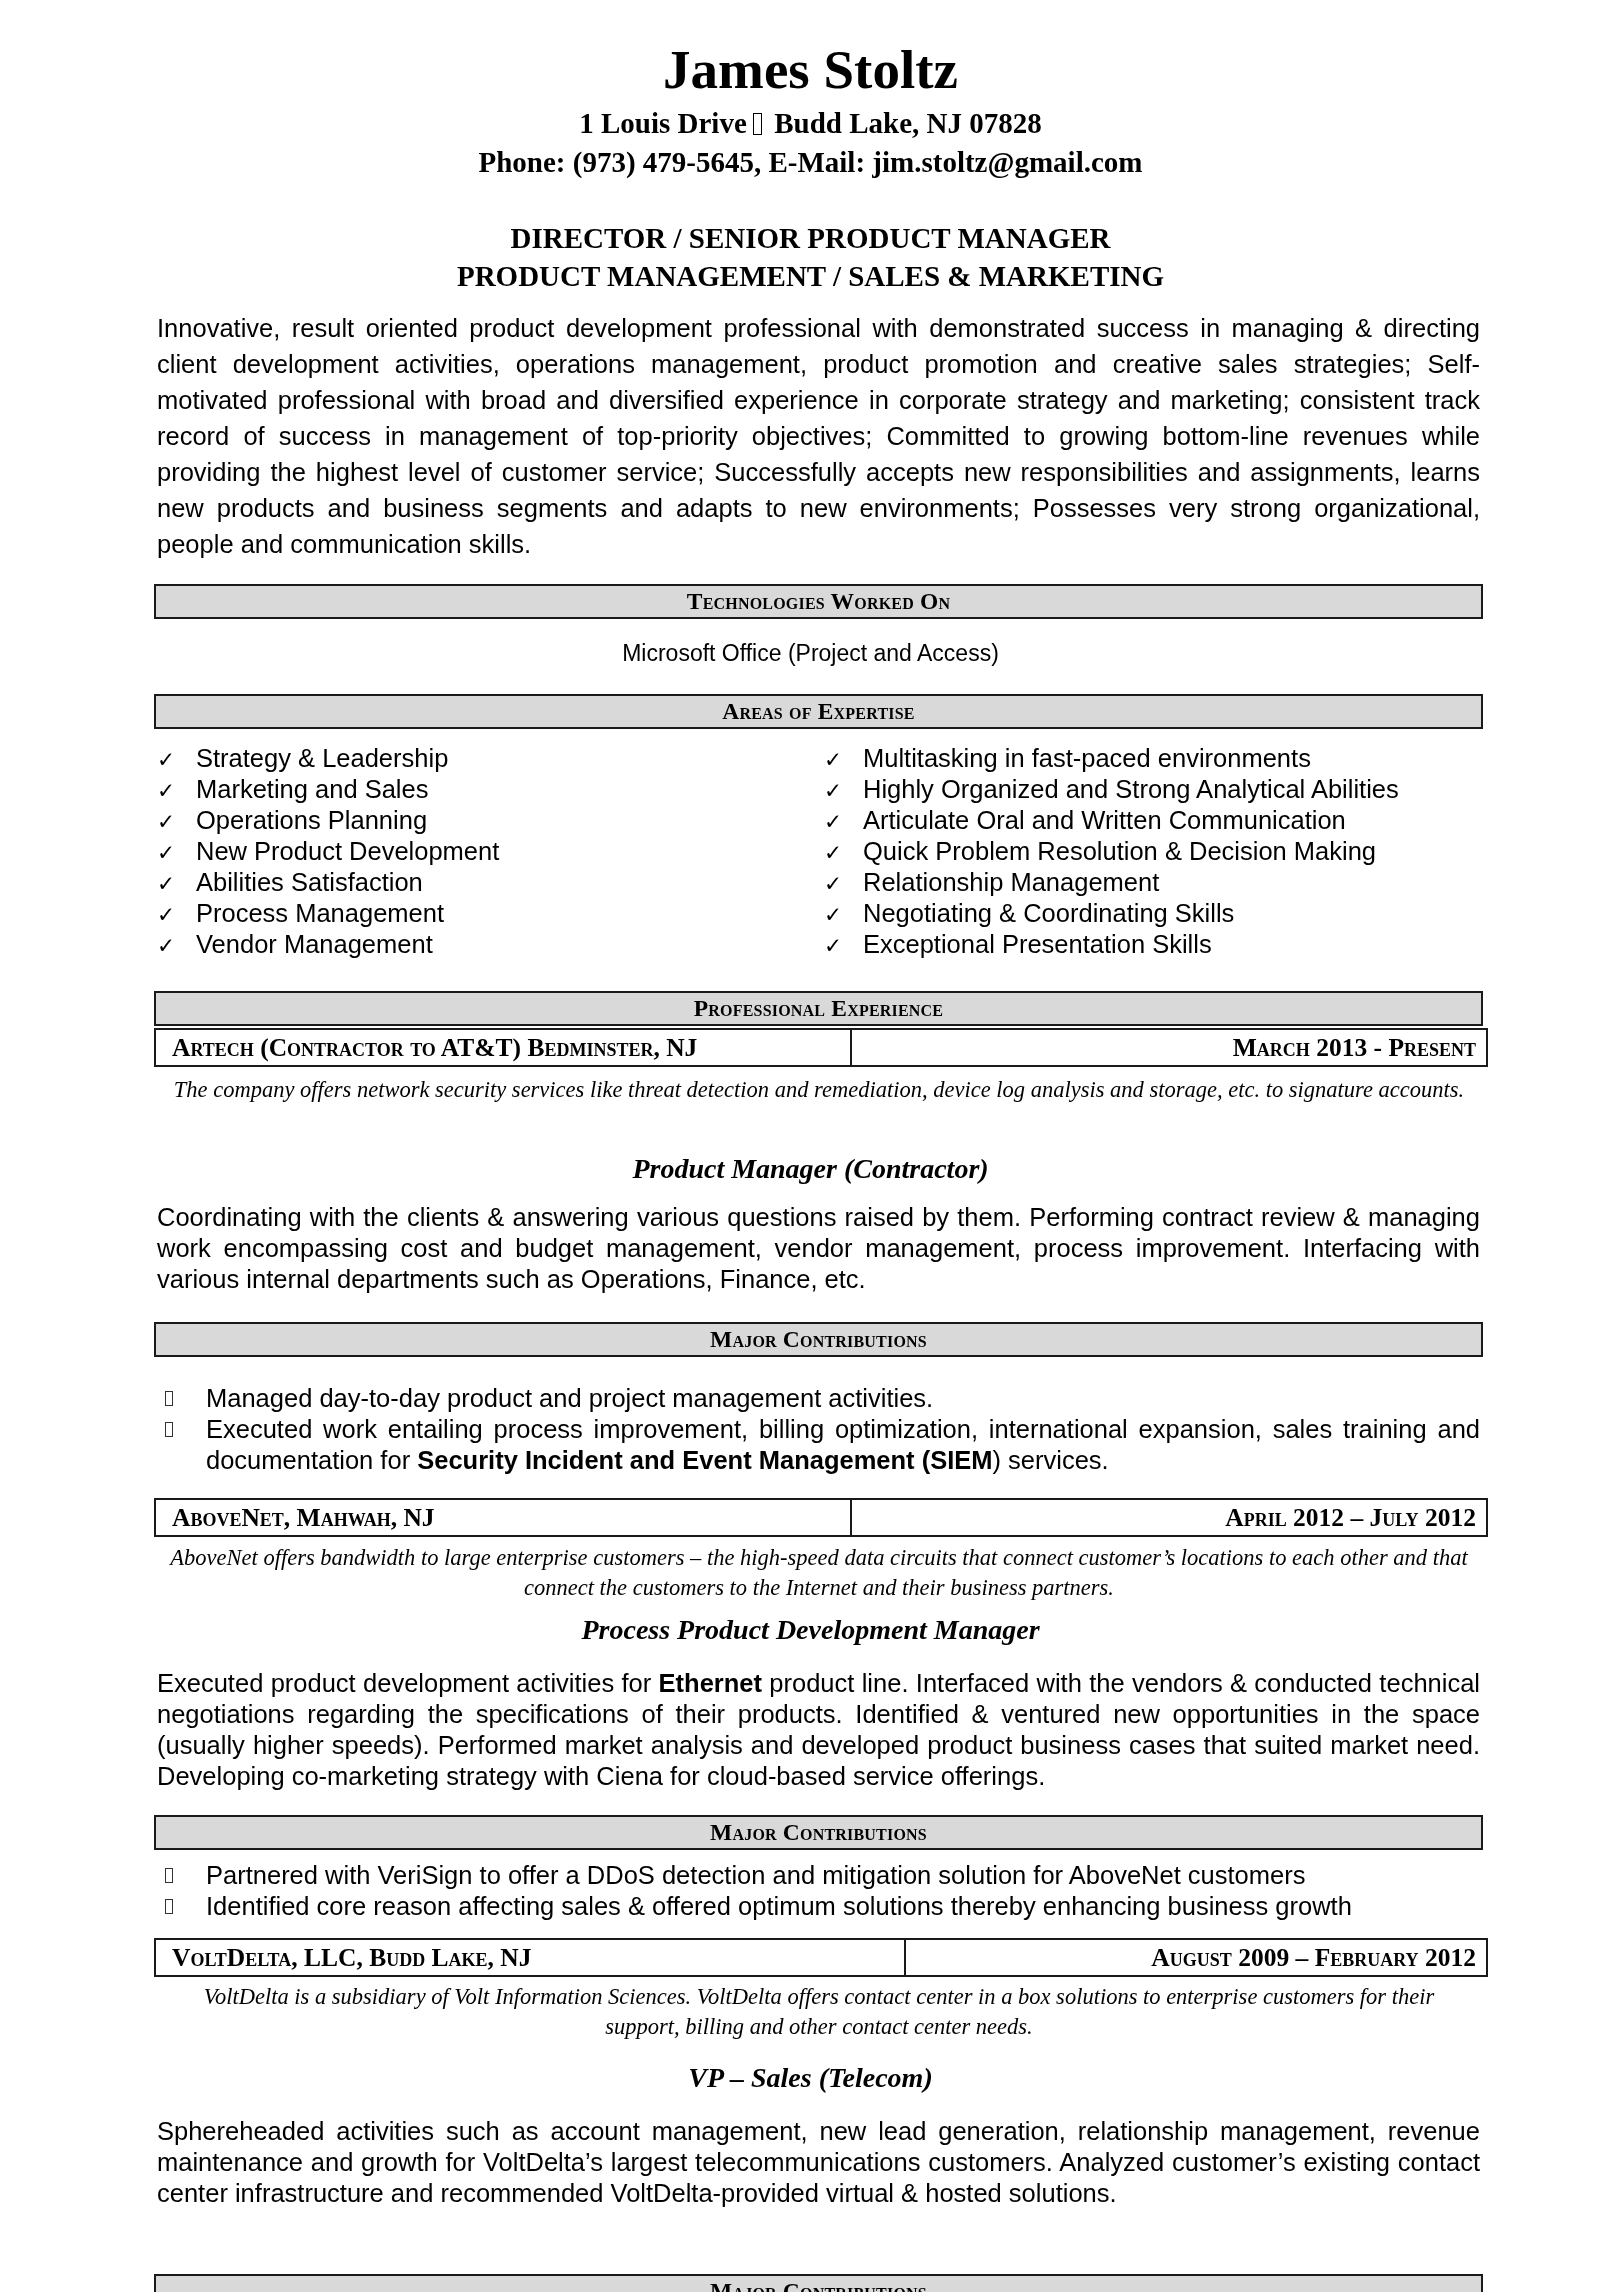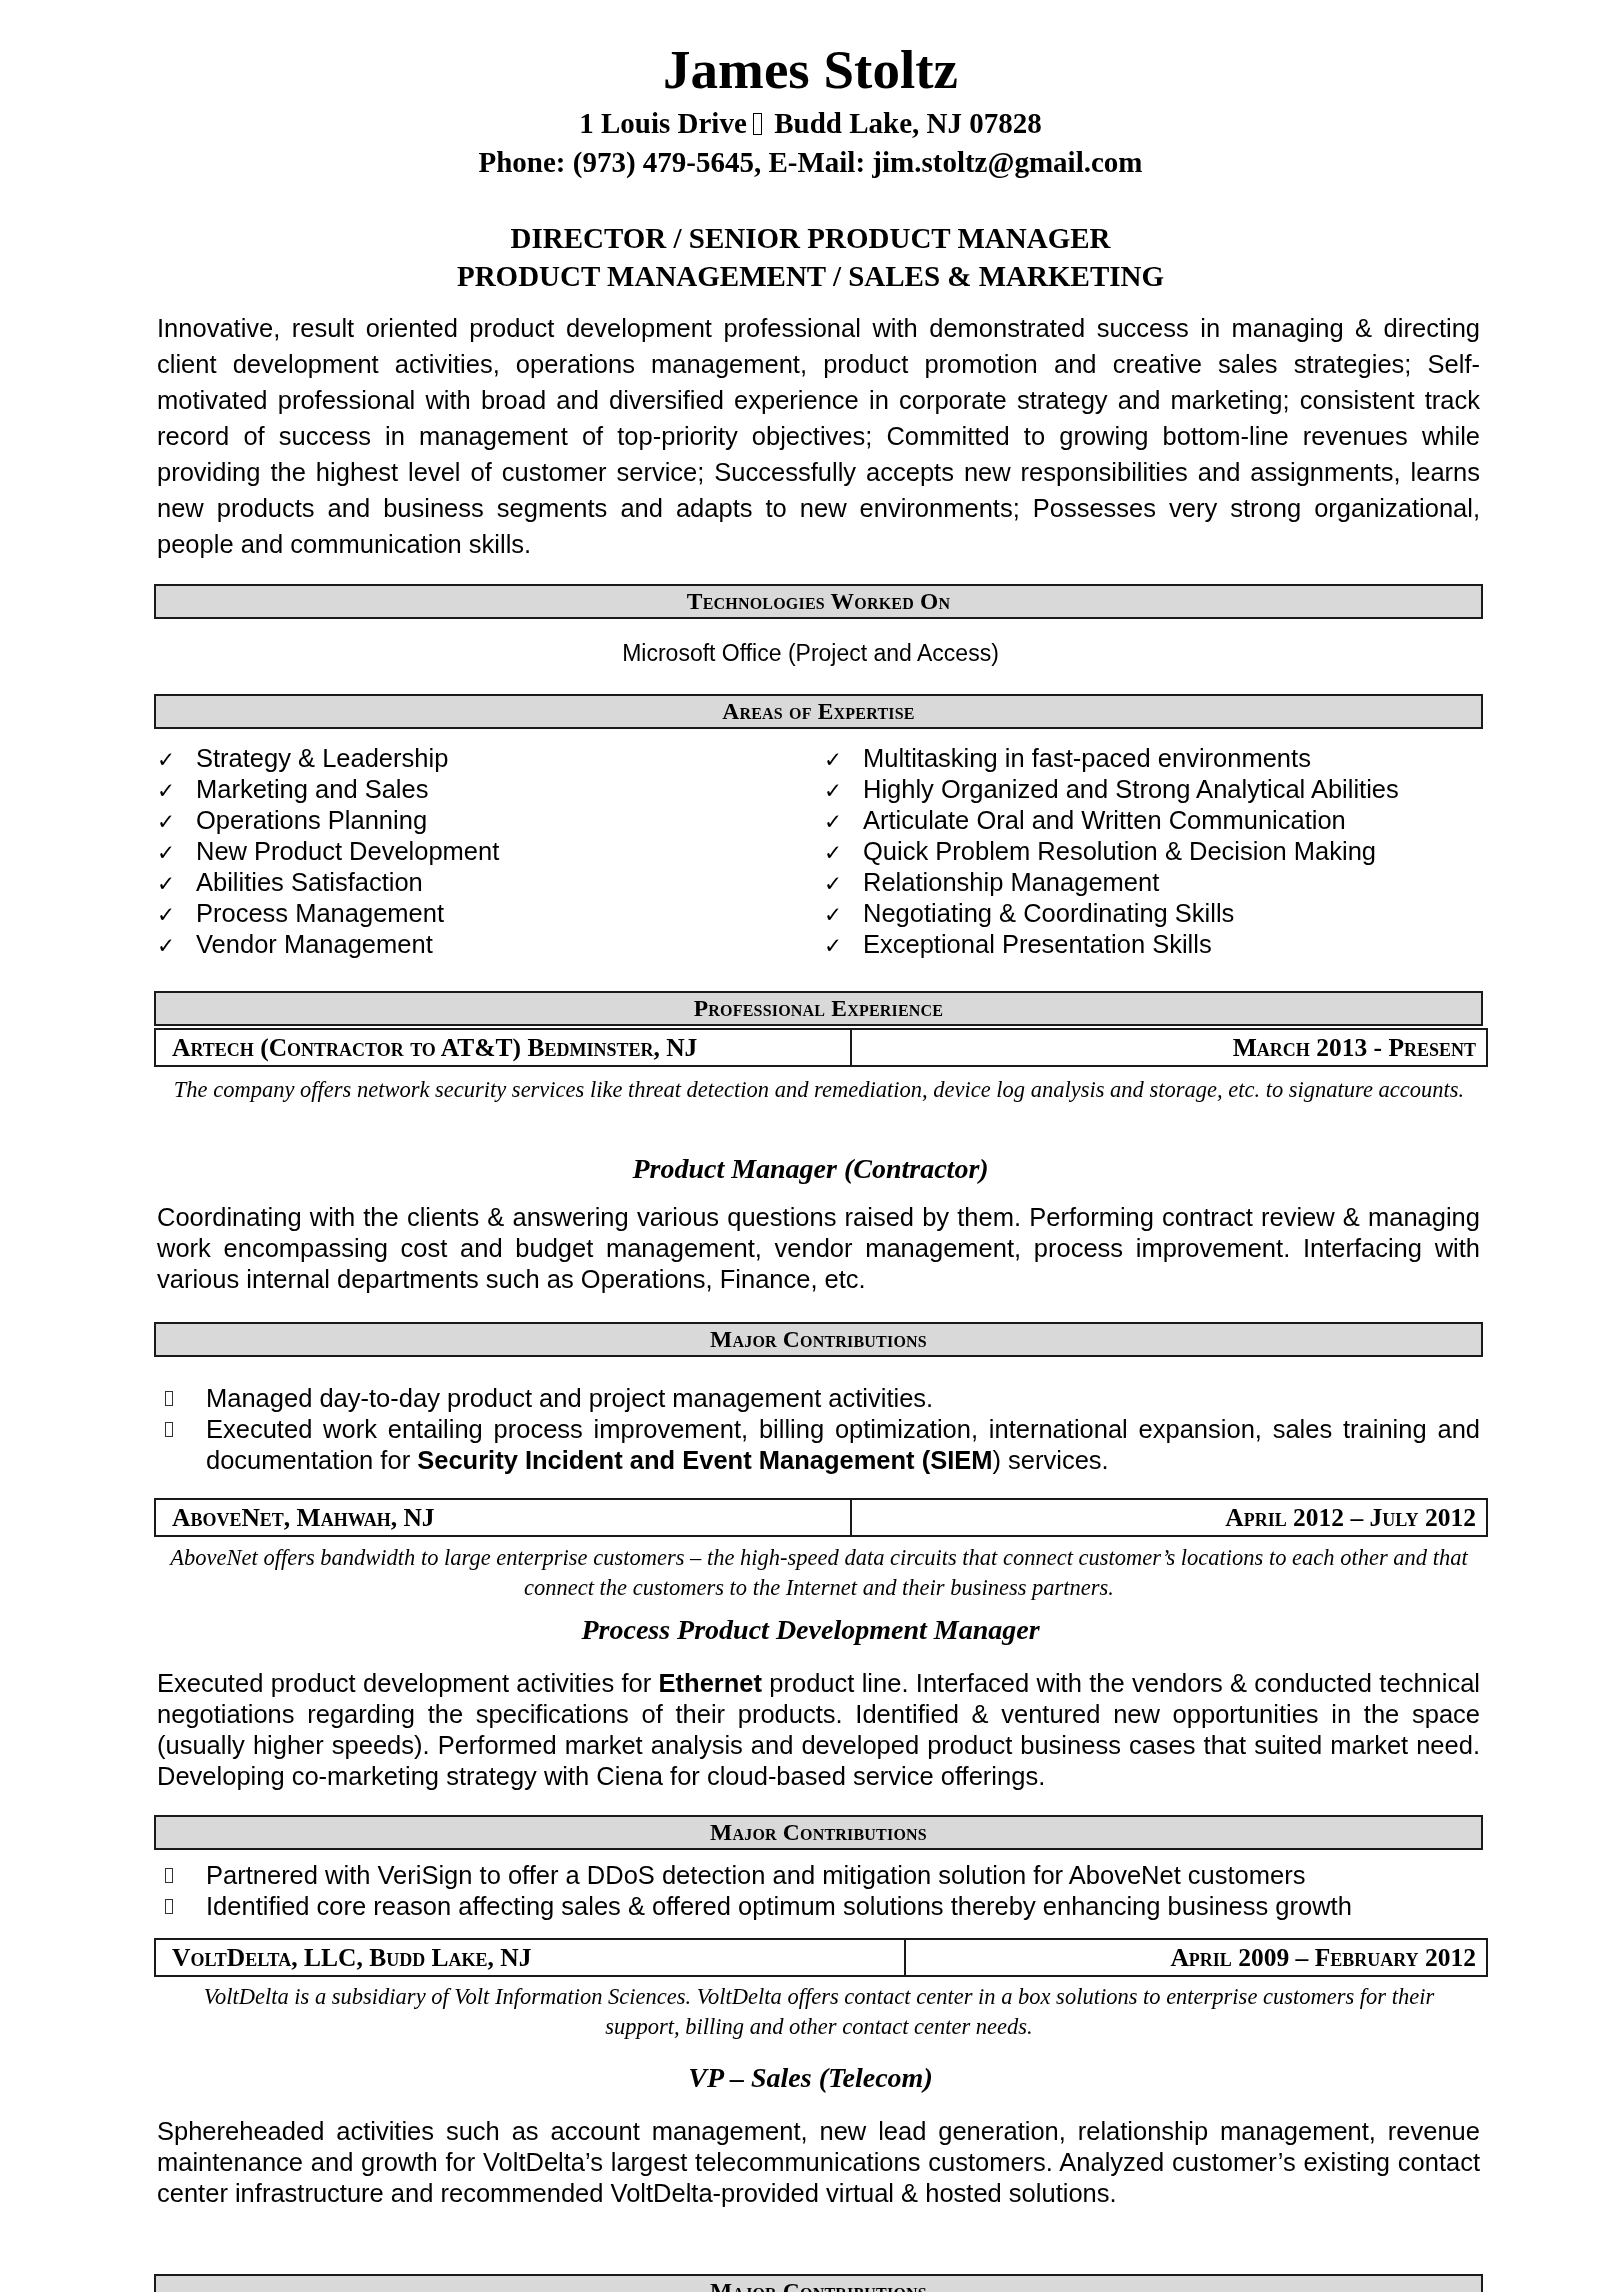--- a/index.html
+++ b/index.html
@@ -120,19 +120,19 @@
   <div class="bullet-item">
     <div class="bullet-box">
         <span></span>
       </div>
     <div class="bullet-text">Identified core reason affecting sales &amp; offered optimum solutions thereby enhancing business growth</div>
   </div>
 </div>
 
 <div class="abs comp-table" style="top:1938px; width:1330px;">
   <div class="comp-left" style="width:750px;">VoltDelta, LLC, Budd Lake, NJ</div>
-  <div class="comp-right">April 2009 – February 2012</div>
+  <div class="comp-right">August 2009 – February 2012</div>
 </div>
 <div class="abs desc" style="top:1982px;">VoltDelta is a subsidiary of Volt Information Sciences. VoltDelta offers contact center in a box solutions to enterprise customers for their support, billing and other contact center needs.</div>
 <div class="abs center role" style="top:2060px;">VP – Sales (Telecom)</div>
 <div class="abs para sans role-text" style="top:2116px;">Sphereheaded activities such as account management, new lead generation, relationship management, revenue maintenance and growth for VoltDelta’s largest telecommunications customers. Analyzed customer’s existing contact center infrastructure and recommended VoltDelta-provided virtual &amp; hosted solutions.</div>
 <div class="abs bar" style="top:2274px;">Major Contributions</div>
 
 
 </body></html>

